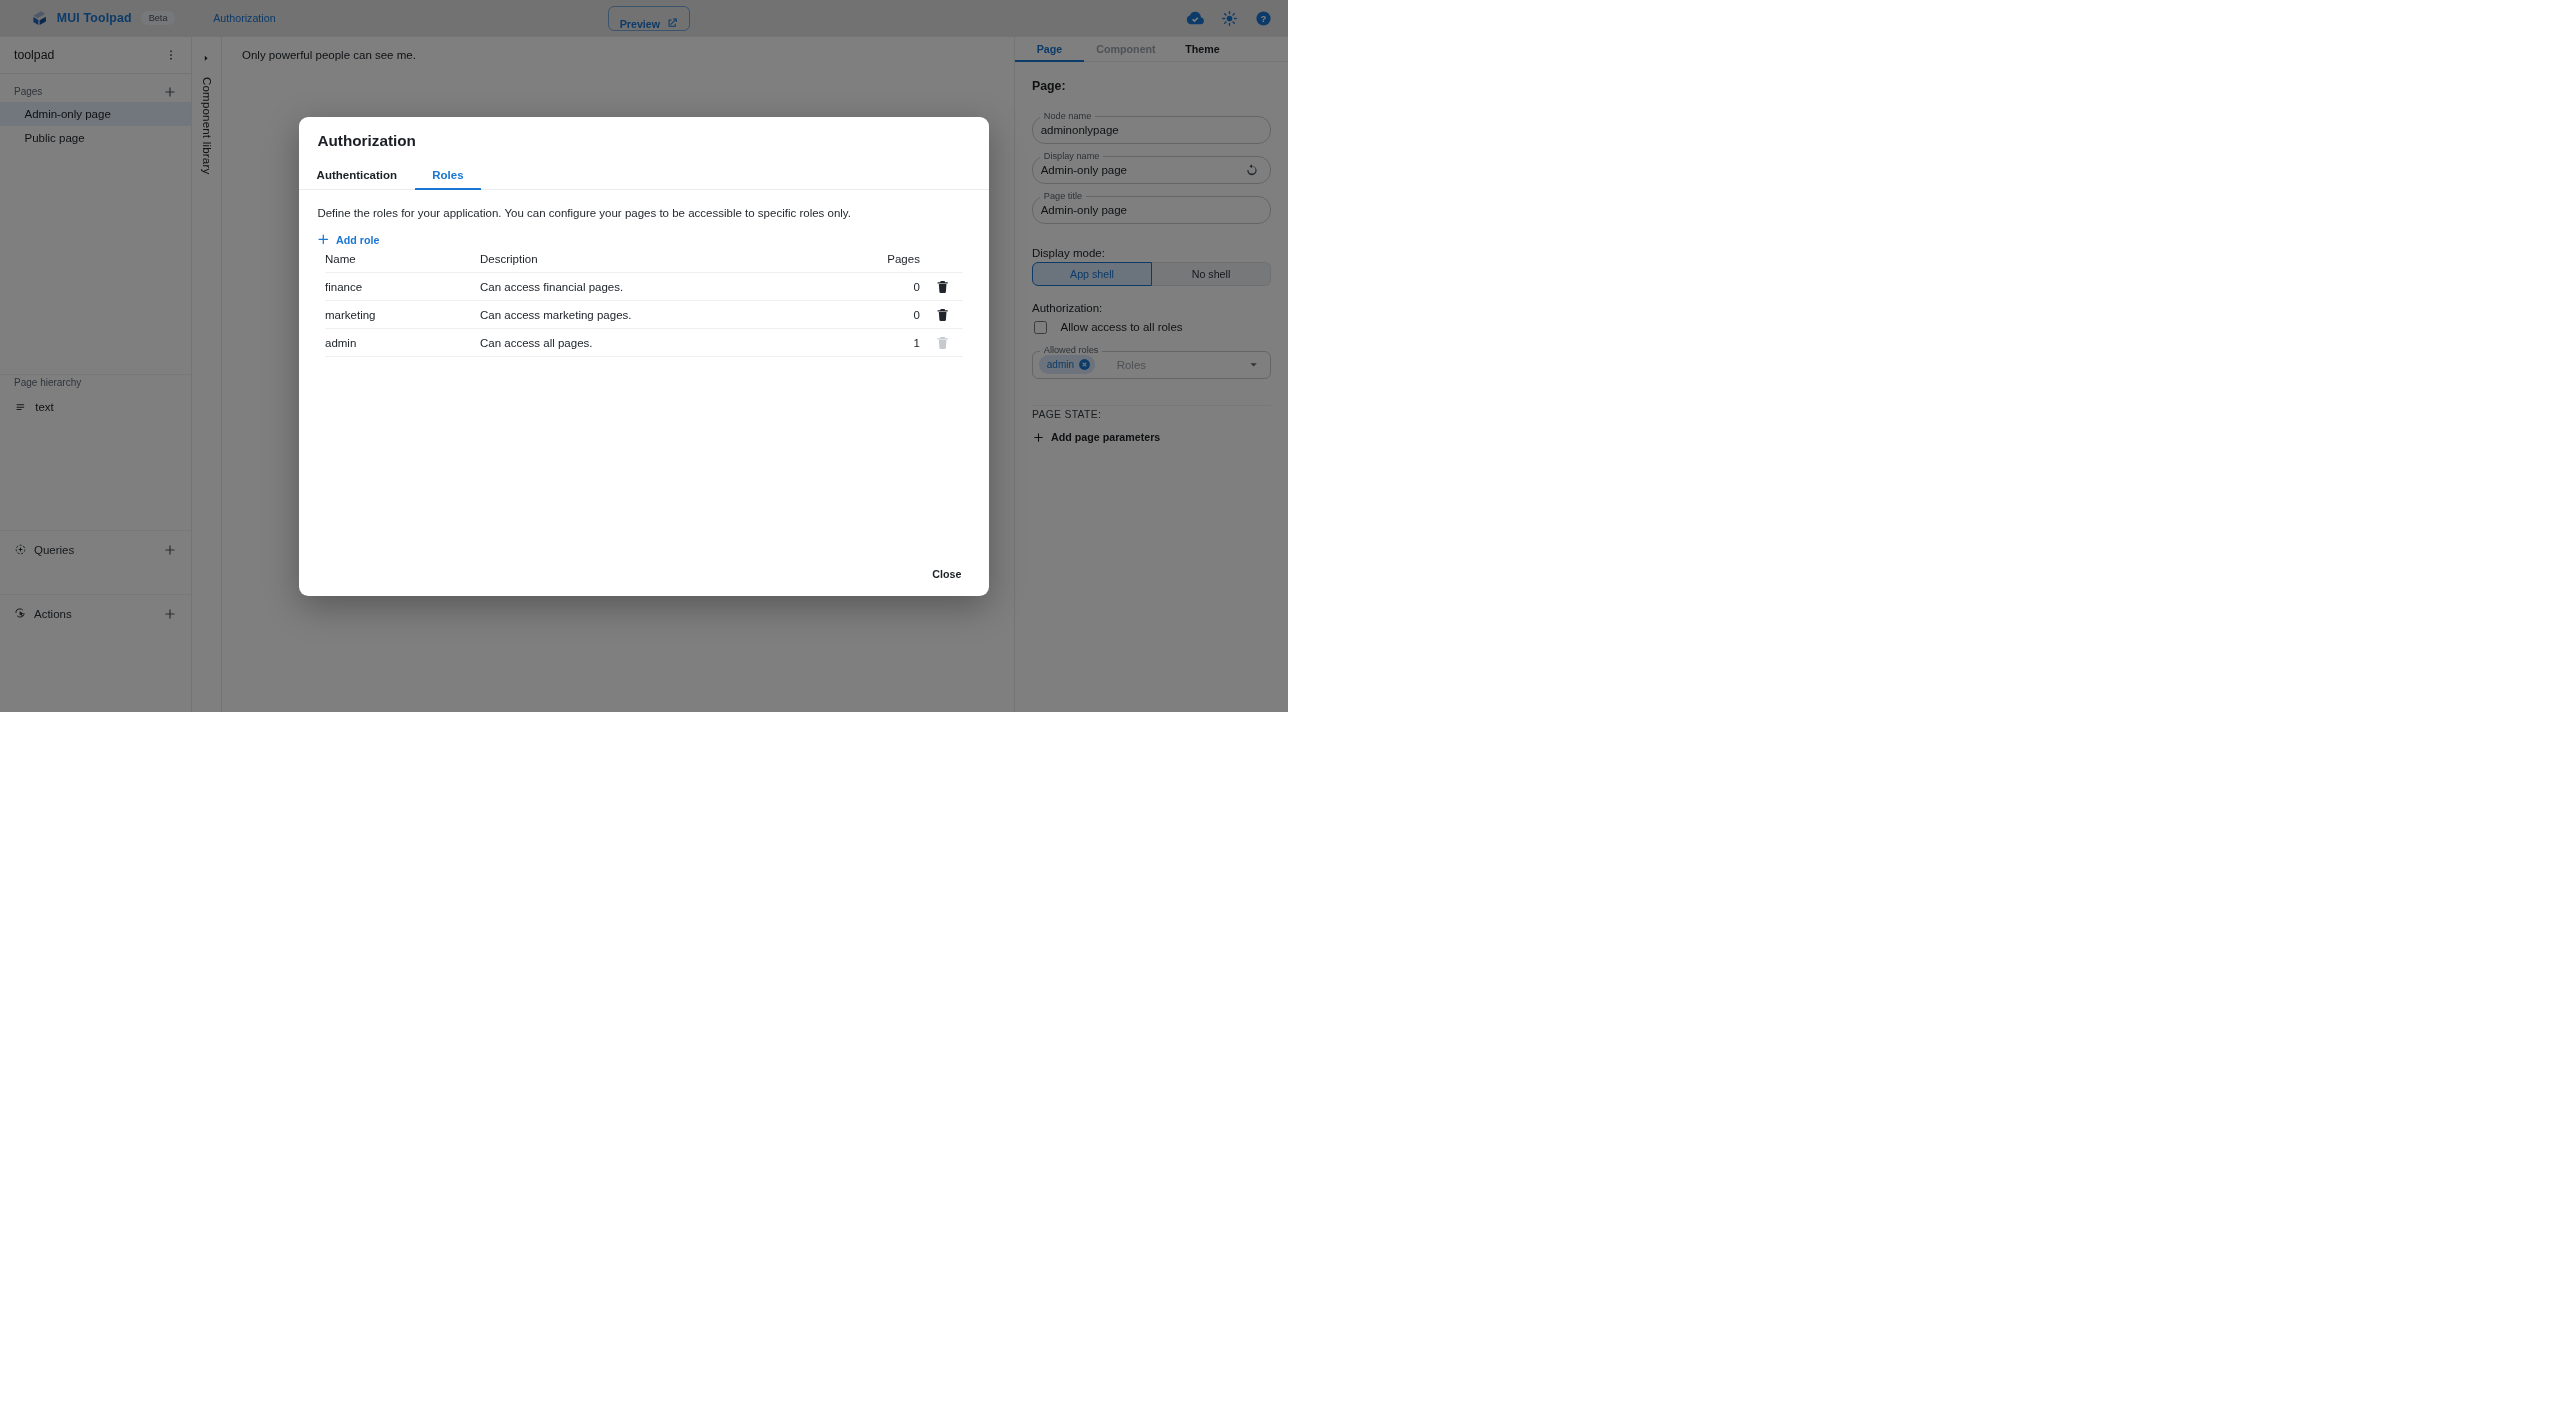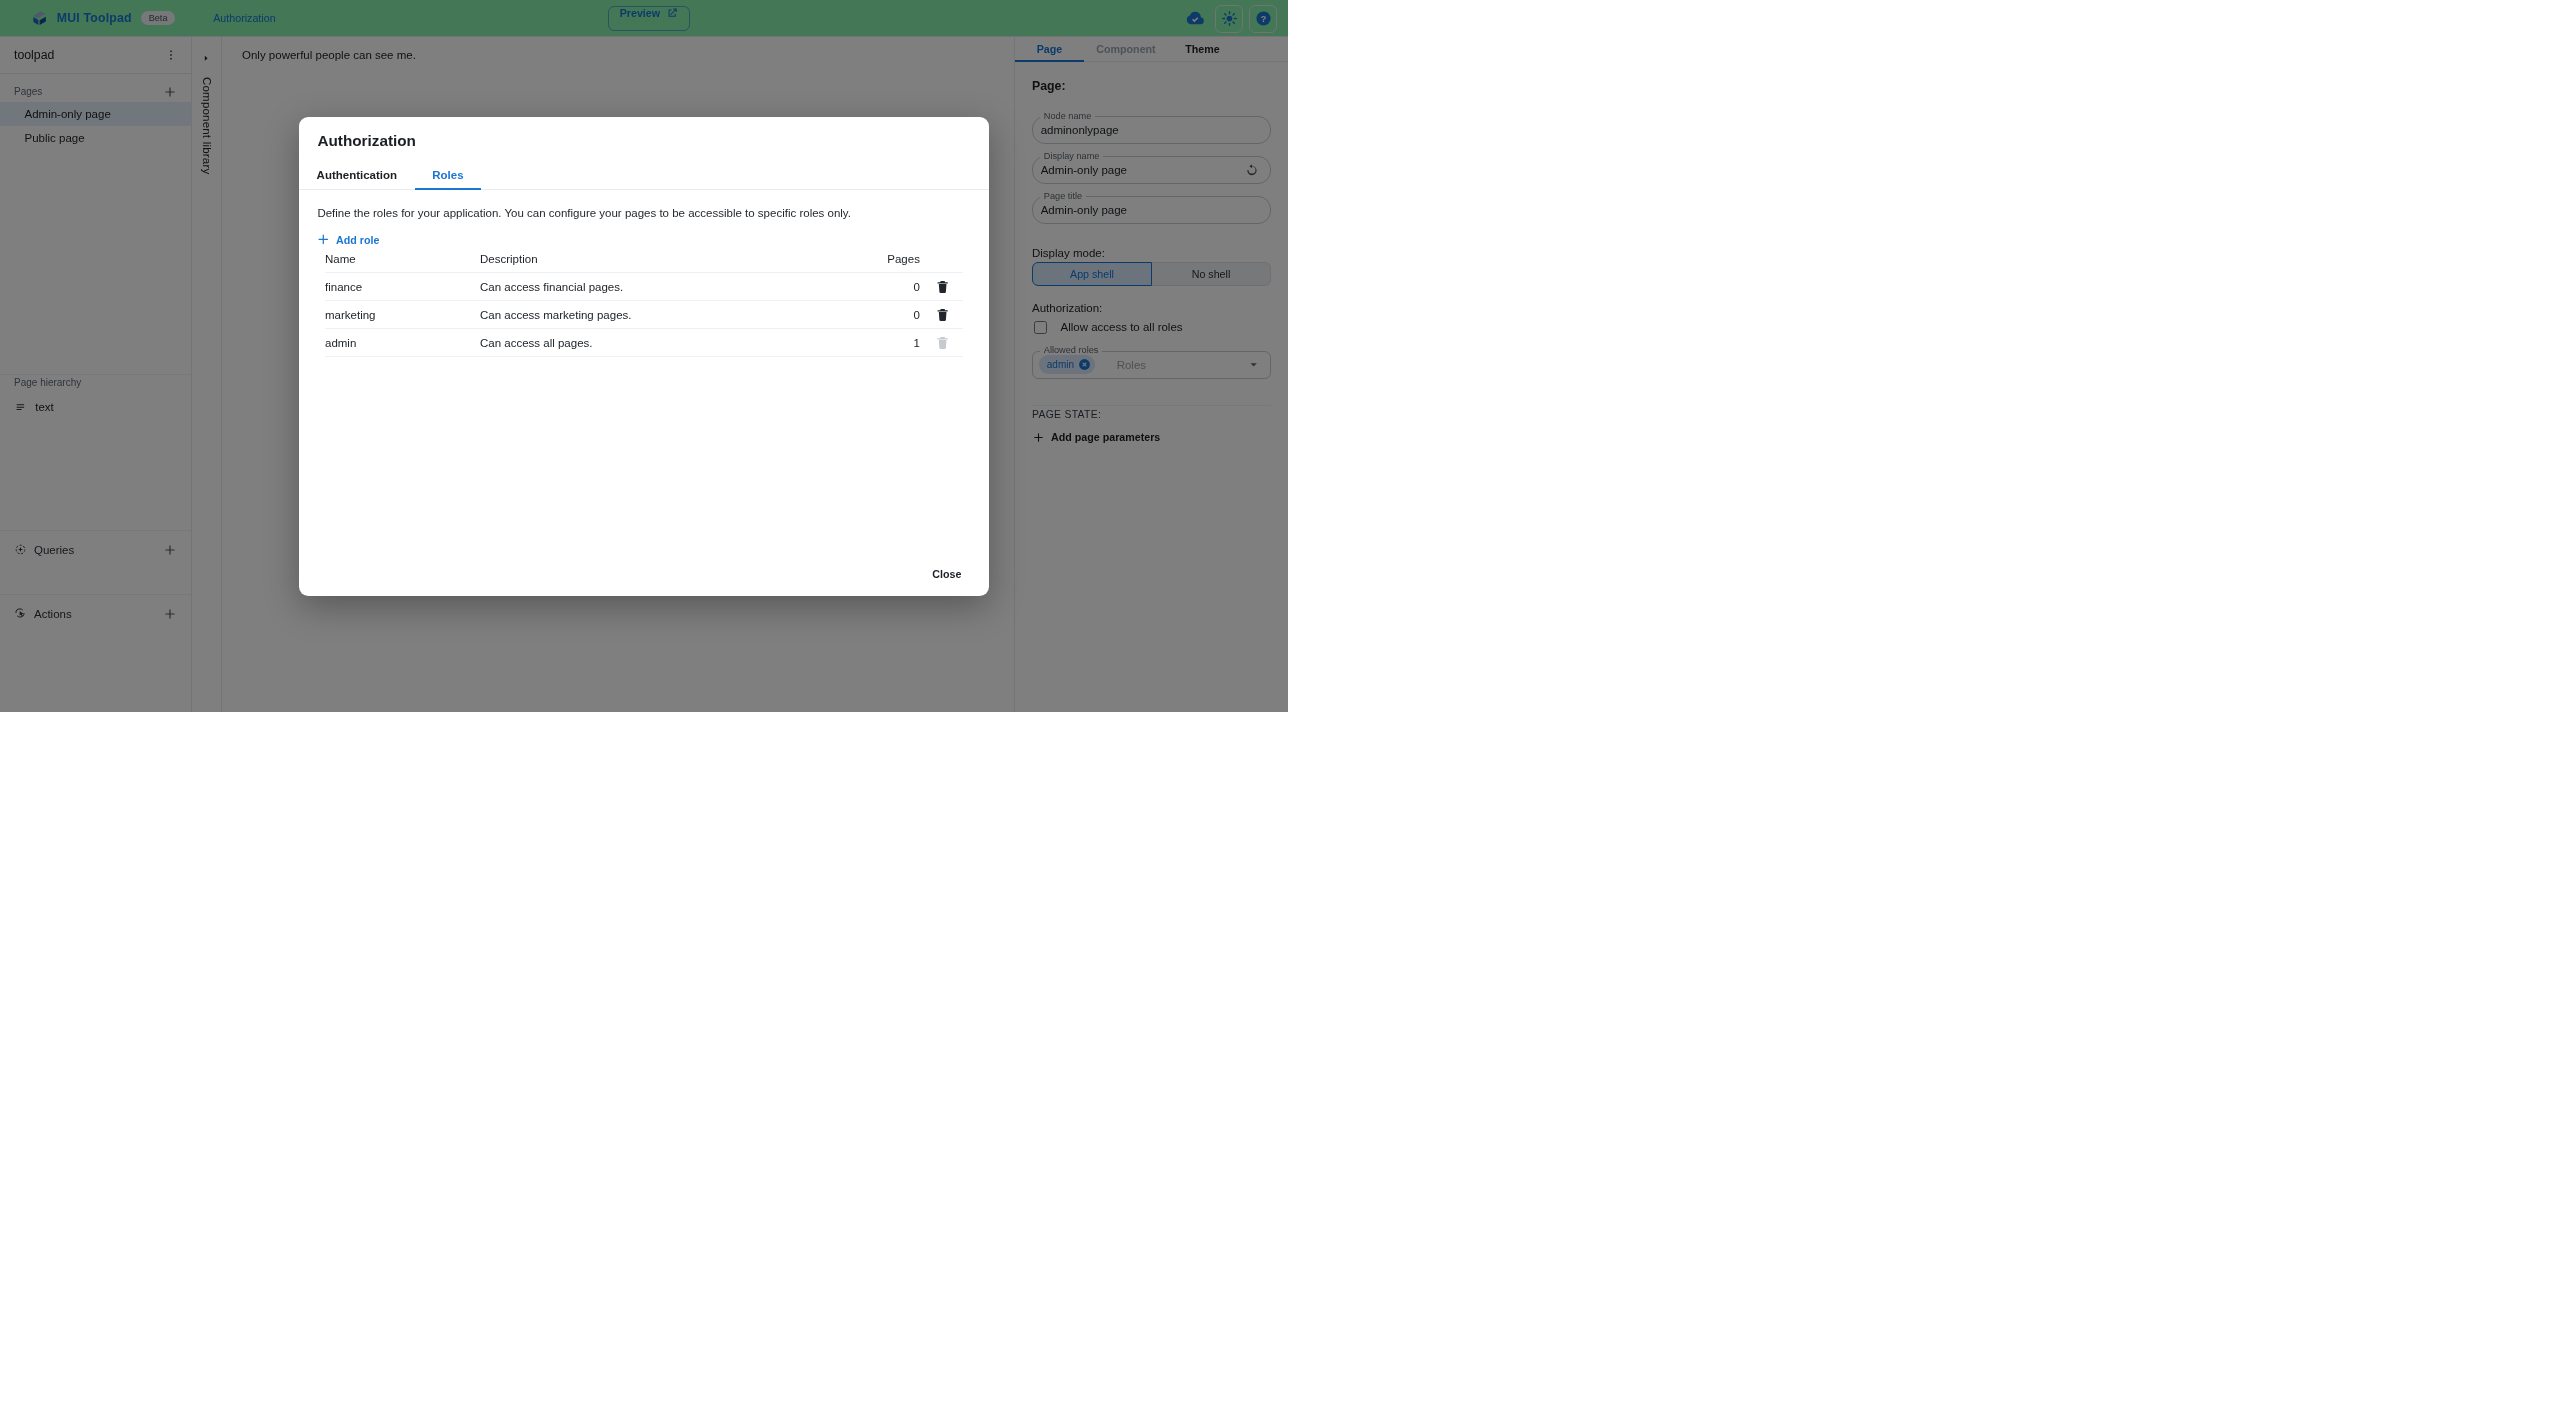--- a/index.html
+++ b/index.html
@@ -4,26 +4,26 @@
 <style>
   :root{
     --blue:#1976d2; --text:#1c2025; --muted:#606a76; --border:#e6e8ec; --divider:#eef0f3;
   }
   *{box-sizing:border-box;margin:0;padding:0}
   html,body{width:1288px;height:712px;overflow:hidden}
   body{font-family:"Liberation Sans",sans-serif;background:#fff;color:var(--text);position:relative}
   svg{display:block}
 
   
-  .header{position:absolute;left:0;top:0;width:1288px;height:37px;background:#86efac;border-bottom:0.8px solid var(--border);display:flex;align-items:center;z-index:1}
+  .header{position:absolute;left:0;top:0;width:1288px;height:37px;background:#e5e5e5;border-bottom:0.8px solid var(--border);display:flex;align-items:center;z-index:1}
   .logo-wrap{margin-left:29px;width:20px;height:20px}
   .app-title{margin-left:7.7px;font-size:12.3px;font-weight:700;color:var(--blue);letter-spacing:0.2px}
   .beta{margin-left:9.2px;background:#edf0f3;color:#4b545c;font-size:9.2px;padding:2.3px 7.7px;border-radius:9.2px}
   .breadcrumb{margin-left:38px;font-size:10.7px;font-weight:500;color:var(--blue)}
-  .preview-btn{position:absolute;left:608px;top:6.1px;height:24.5px;display:flex;align-items:flex-start;gap:6.1px;padding:0 10.7px;border:0.8px solid rgba(25,118,210,.55);border-radius:6.1px;background:transparent;color:var(--blue);font-size:10.7px;font-weight:600;font-family:inherit;cursor:pointer}
+  .preview-btn{position:absolute;left:608px;top:6.1px;height:24.5px;display:flex;align-items:flex-end;gap:6.1px;padding:0 10.7px;border:0.8px solid rgba(25,118,210,.55);border-radius:6.1px;background:transparent;color:var(--blue);font-size:10.7px;font-weight:600;font-family:inherit;cursor:pointer}
   .hicons{position:absolute;right:10.7px;top:4.6px;display:flex;gap:6.1px;align-items:center}
   .iconbtn{width:28px;height:28px;display:flex;align-items:center;justify-content:center;background:transparent;border:0;border-radius:6.1px;cursor:pointer}
   .iconbtn.outlined{border:0.8px solid #e2e6ea}
 
   
   .sidebar{position:absolute;left:0;top:37px;width:192px;bottom:0;background:#fff;border-right:0.8px solid var(--border)}
   .sb-project{height:37px;display:flex;align-items:center;padding:0 7.7px 0 14px;border-bottom:0.8px solid var(--border);font-size:12.3px;color:var(--text)}
   .sb-project .kebab{margin-left:auto;width:24.5px;height:24.5px;display:flex;align-items:center;justify-content:center;border:0;background:none;color:#555e66;cursor:pointer}
   .sec-head{display:flex;align-items:center;padding:0 9.2px 0 14px;color:var(--muted);font-size:10px}
   .sec-head .plus{margin-left:auto;width:23px;height:23px;display:flex;align-items:center;justify-content:center;border:0;background:none;color:#4e565e;cursor:pointer}

